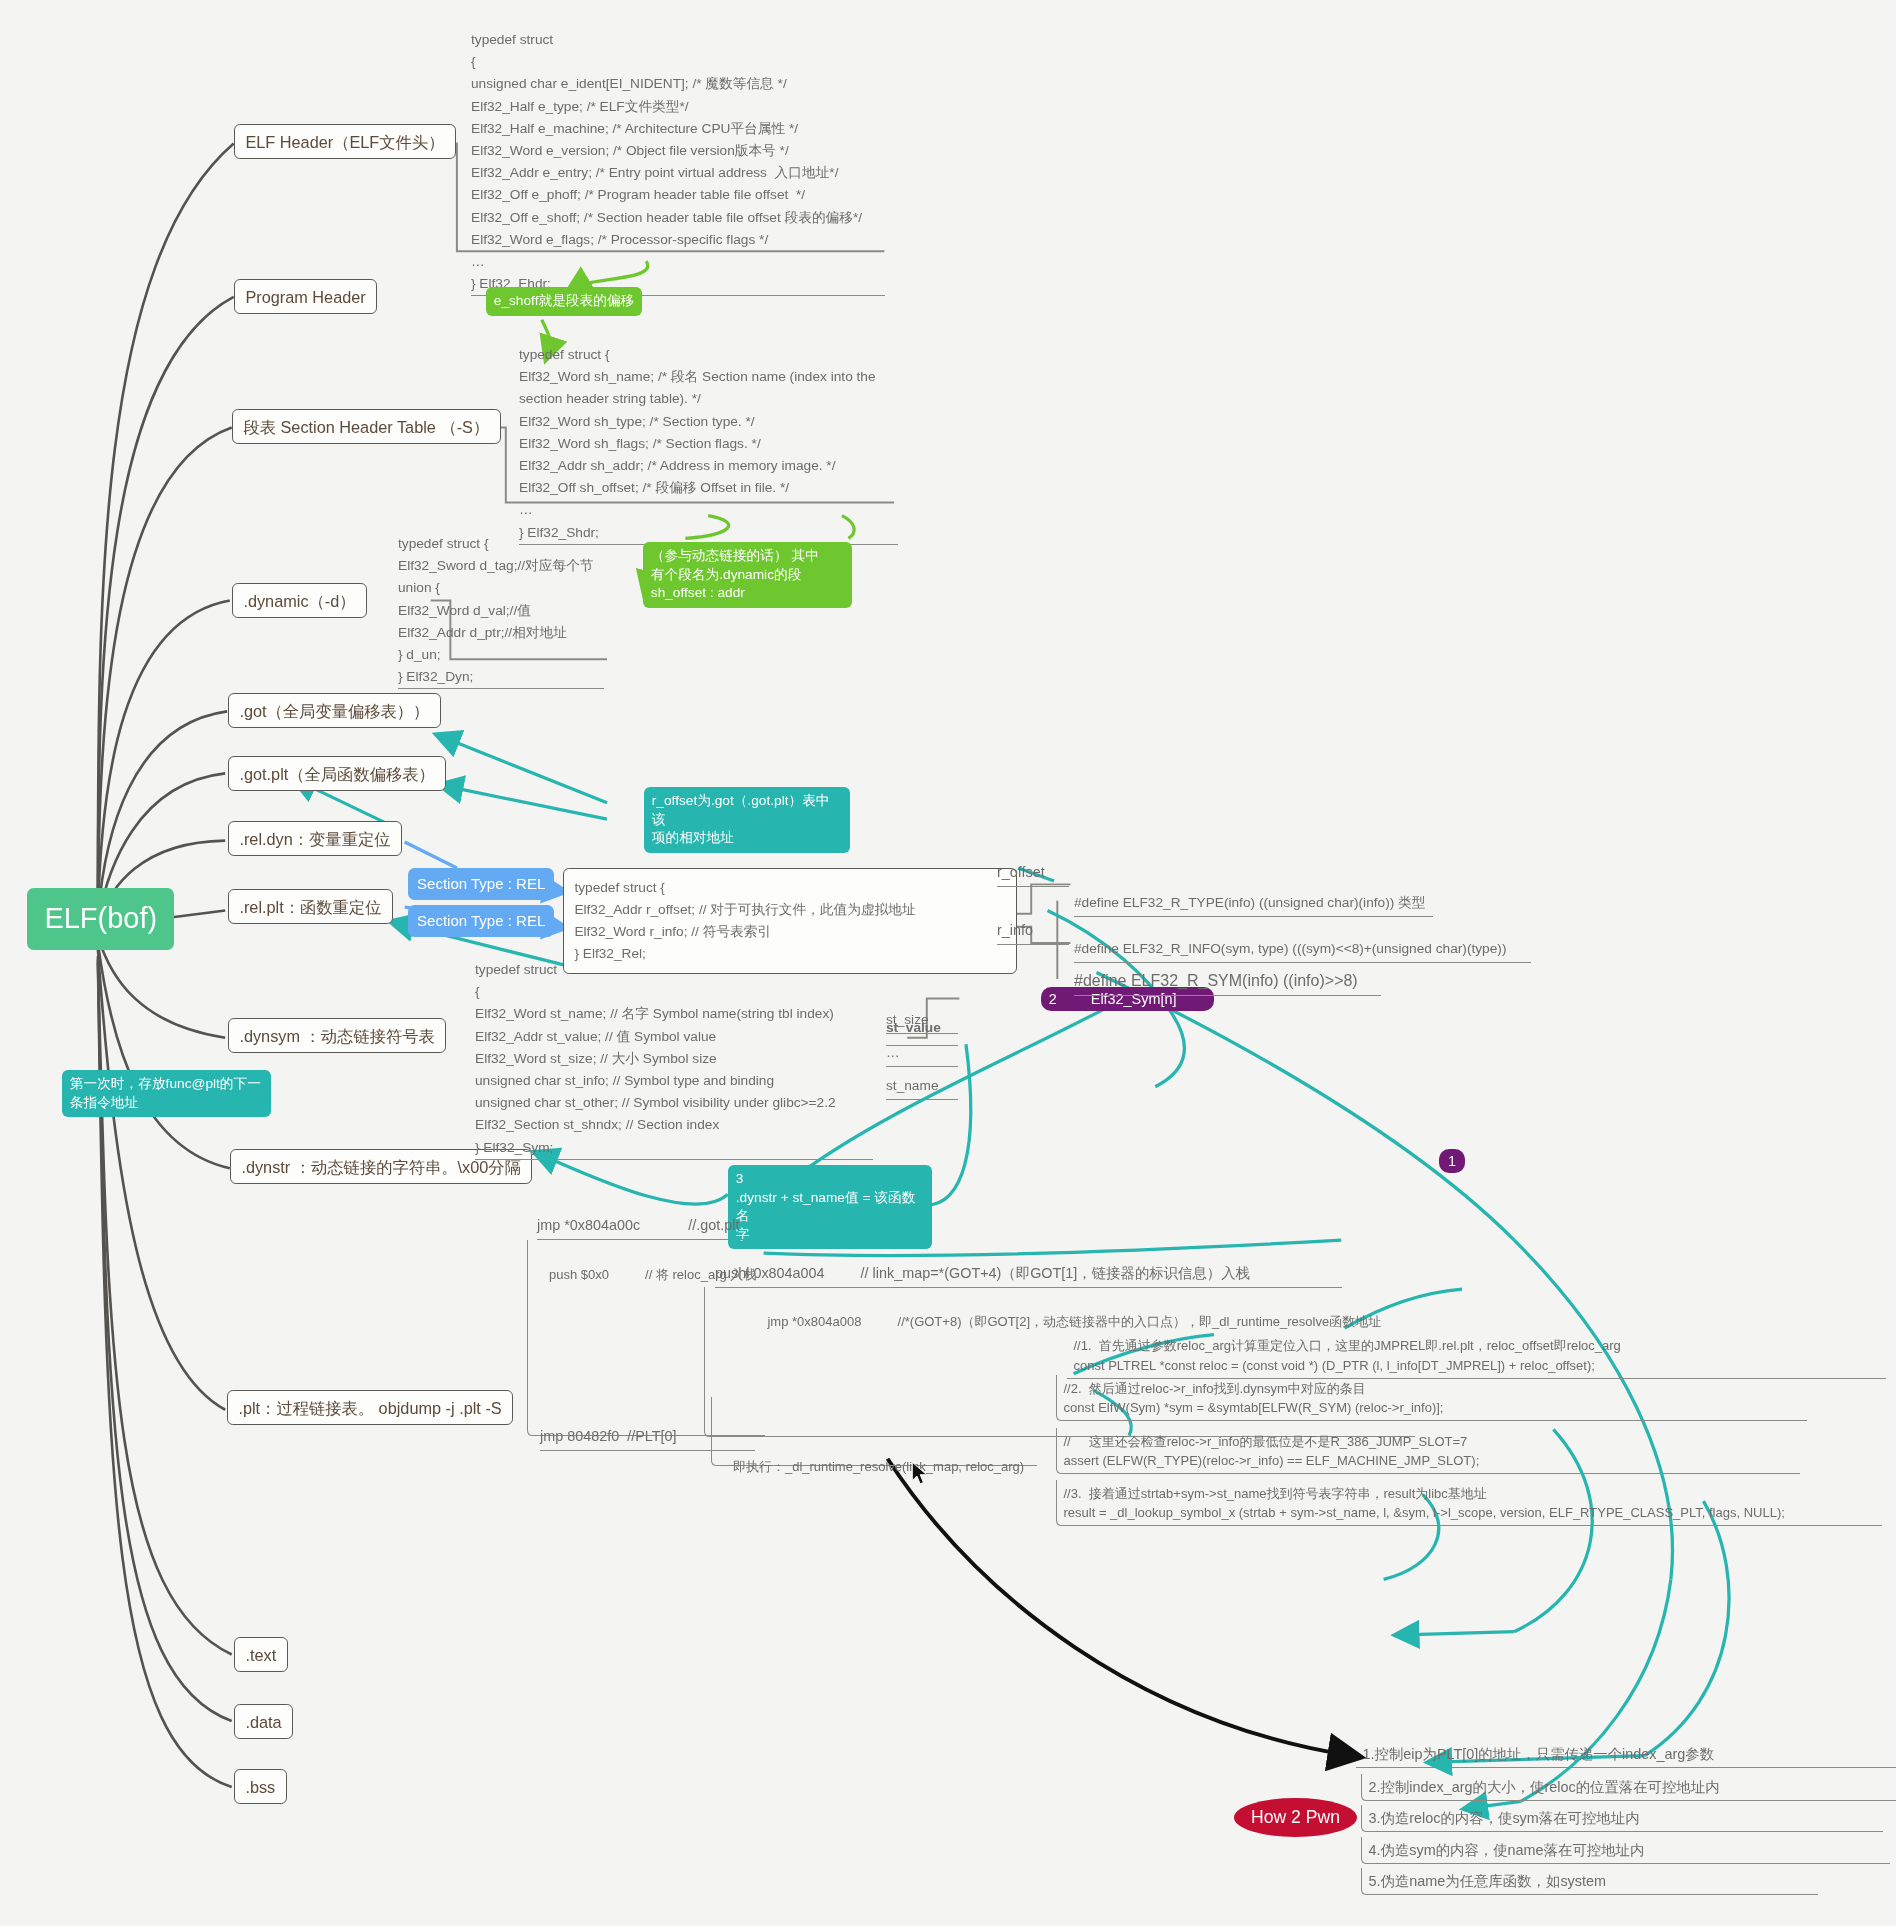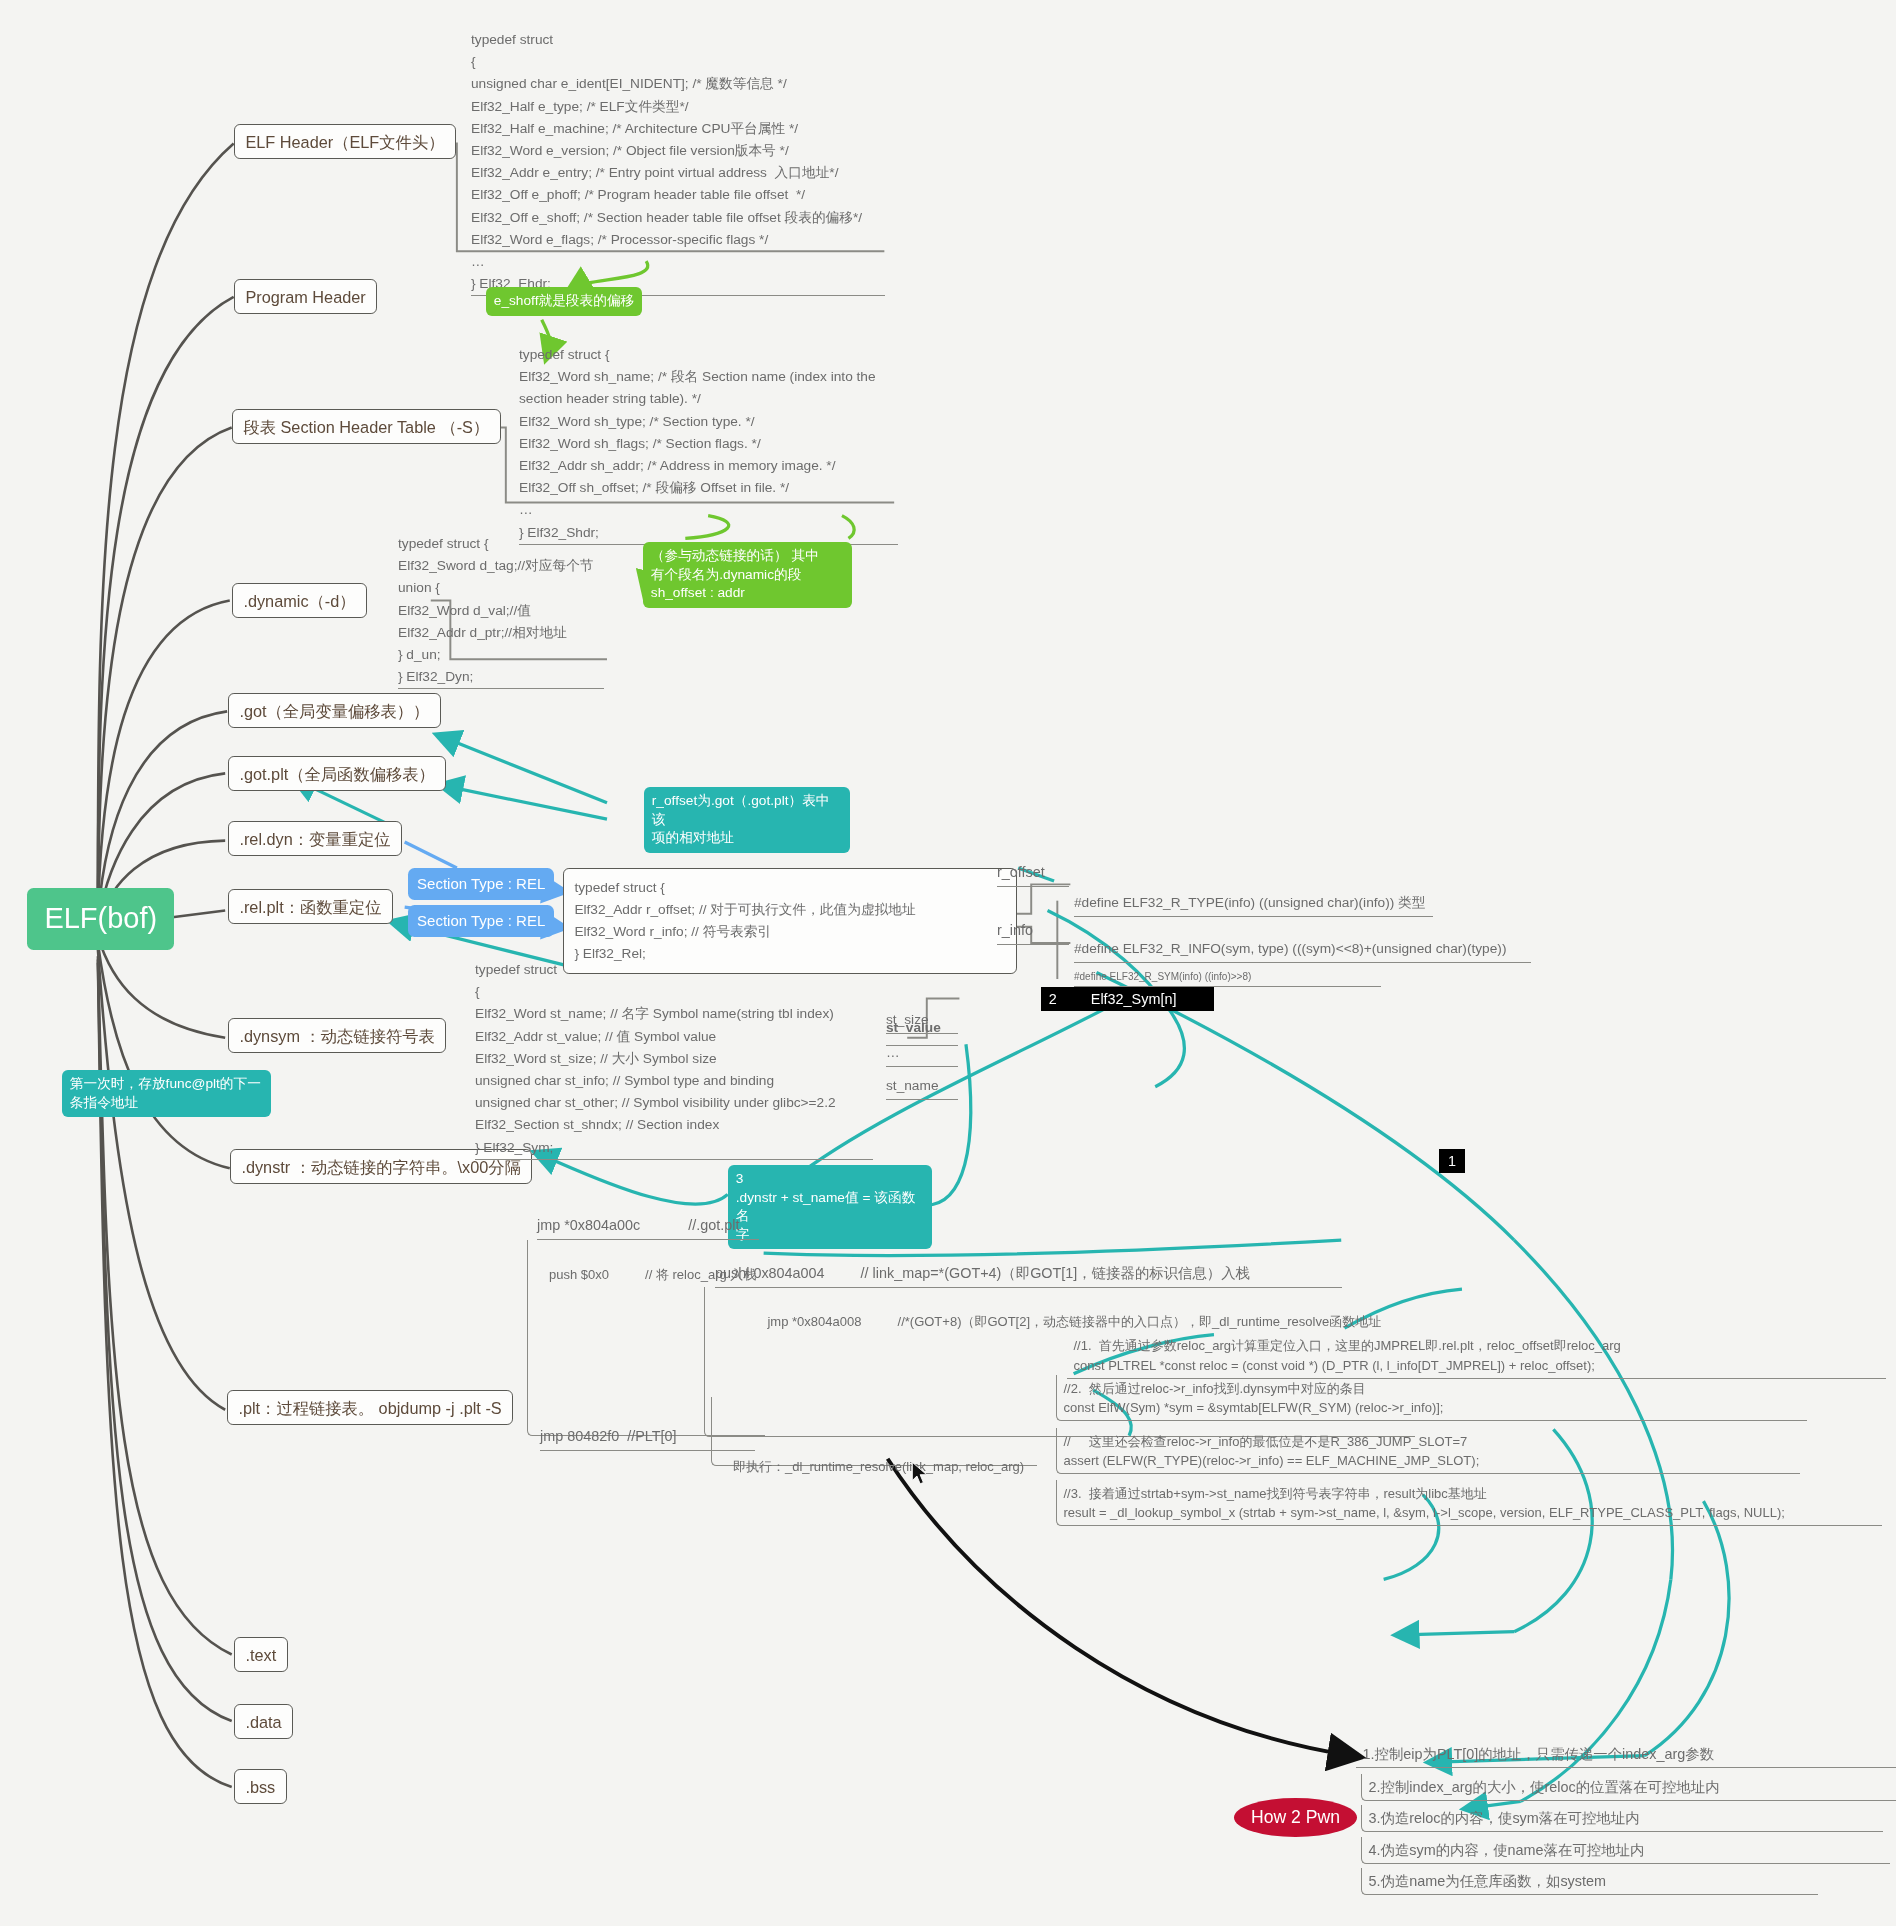--- a/index.html
+++ b/index.html
@@ -54,21 +54,21 @@
     line-height:1.35;
     border-radius:5.9px;
     padding:5.2px 7.8px;
     white-space:pre-line;
     box-sizing:border-box;
   }
   .green{background:#6fc72f;}
   .teal{background:#27b5b0;}
   .blue{background:#64aaf2;color:#fff;border-radius:6.5px;font-size:15px;}
   .badge{
-    position:absolute;background:#000000;color:#fff;border-radius:0;
+    position:absolute;background:#701a75;color:#fff;border-radius:10px;
     font-size:14.4px;padding:3.9px 7.8px;
   }
   .pill{
     position:absolute;background:#c40f33;color:#fff;
     border-radius:50%/50%;font-size:17.6px;
     padding:9.1px 17px;white-space:nowrap;
   }
   
   .cblk{
     position:absolute;color:#6c6c6c;font-size:13px;line-height:1.5;
@@ -261,21 +261,21 @@
     <span style="padding-left:30px;">Elf32_Sym[n]</span>
   </div>
 
   <div class="badge" style="left:1439px;top:1149px;padding:3.9px 9.1px;">1</div>
 
   <div class="txt ul" style="left:997px;top:862px;width:72px;font-size:14.4px;padding-bottom:2px;">r_offset</div>
   <div class="txt ul" style="left:997px;top:920px;width:72px;font-size:14.4px;padding-bottom:2px;">r_info</div>
 
   <div class="txt ul" style="left:1074px;top:893px;width:359px;font-size:13.7px;padding-bottom:2px;">#define ELF32_R_TYPE(info) ((unsigned char)(info)) 类型</div>
   <div class="txt ul" style="left:1074px;top:939px;width:457px;font-size:13.7px;padding-bottom:2px;">#define ELF32_R_INFO(sym, type) (((sym)&lt;&lt;8)+(unsigned char)(type))</div>
-  <div class="txt ul" style="left:1074px;top:969px;width:307px;font-size:10px;padding-bottom:2px;">#define ELF32_R_SYM(info) ((info)&gt;&gt;8)</div>
+  <div class="txt ul" style="left:1074px;top:969px;width:307px;font-size:16px;padding-bottom:2px;">#define ELF32_R_SYM(info) ((info)&gt;&gt;8)</div>
 
   <div class="txt ul" style="left:886px;top:1018px;width:72px;font-size:13.7px;padding-bottom:6px;font-weight:bold;">st_value</div>
   <div class="txt ul" style="left:886px;top:1010px;width:72px;font-size:13.7px;padding-bottom:2px;">st_size</div>
   <div class="txt ul" style="left:886px;top:1043px;width:72px;font-size:13.7px;padding-bottom:2px;">…</div>
   <div class="txt ul" style="left:886px;top:1076px;width:72px;font-size:13.7px;padding-bottom:2px;">st_name</div>
 
   <div class="txt ul" style="left:537px;top:1215px;width:222px;font-size:14.4px;padding-bottom:2.6px;">jmp *0x804a00c            //.got.plt</div>
 
   <div class="cblk" style="left:527px;top:1240px;width:238px;height:196px;padding-top:5.2px;">
     <span>push $0x0          // 将 reloc_arg 入栈</span>

